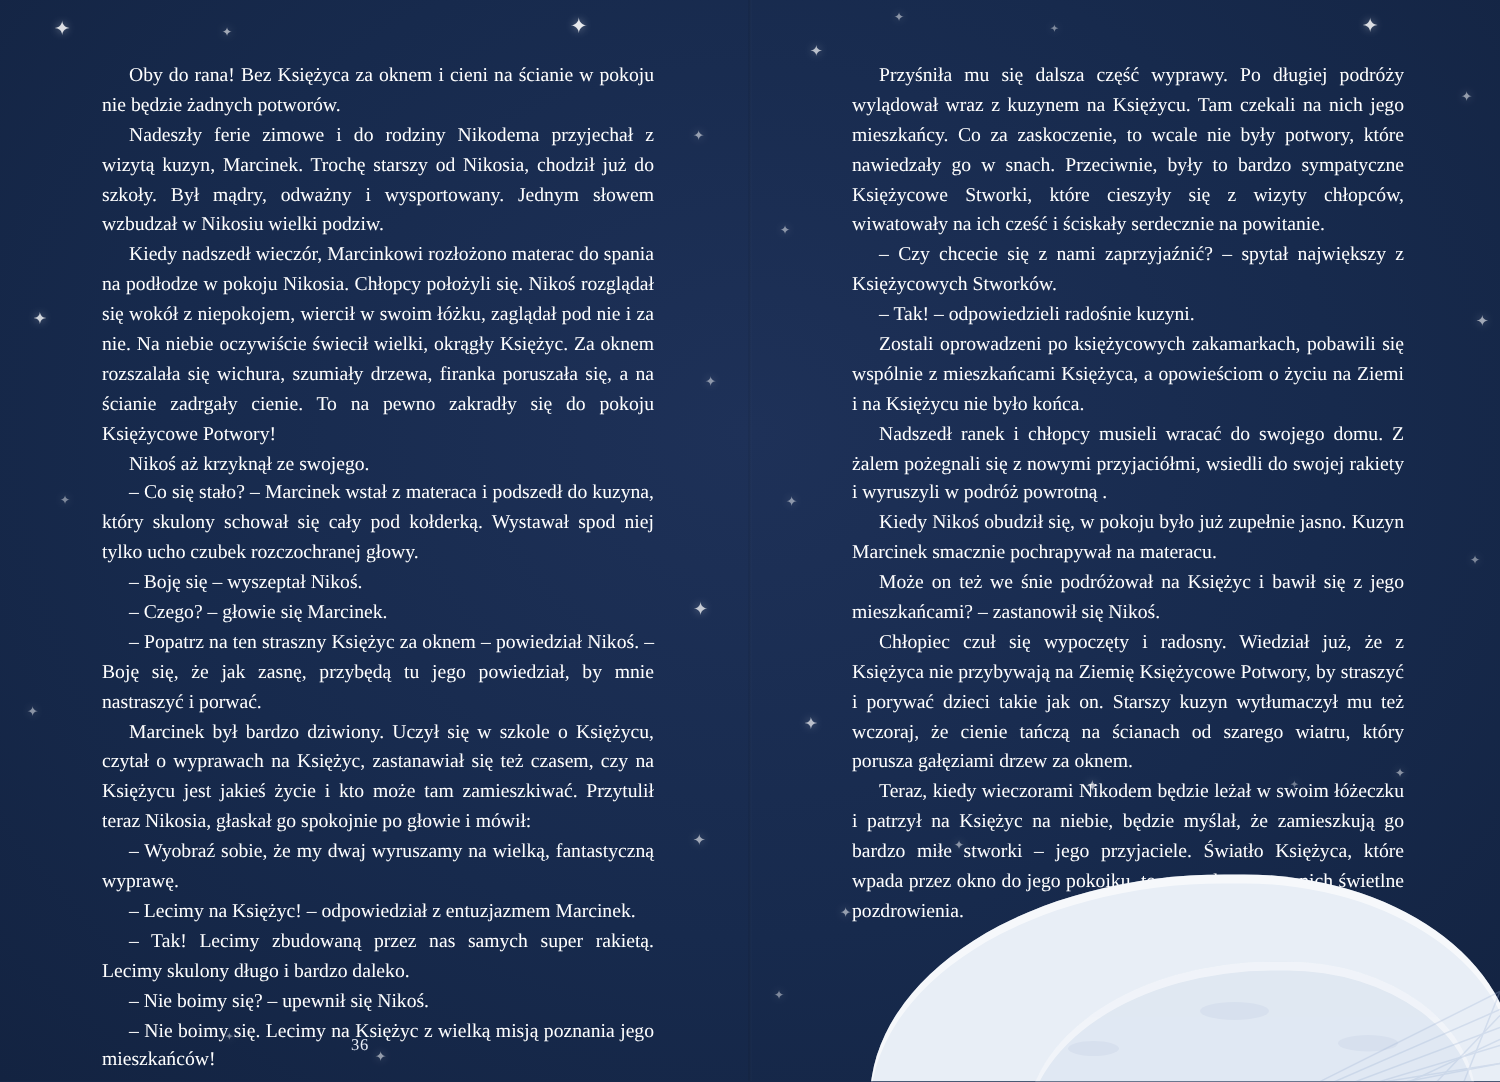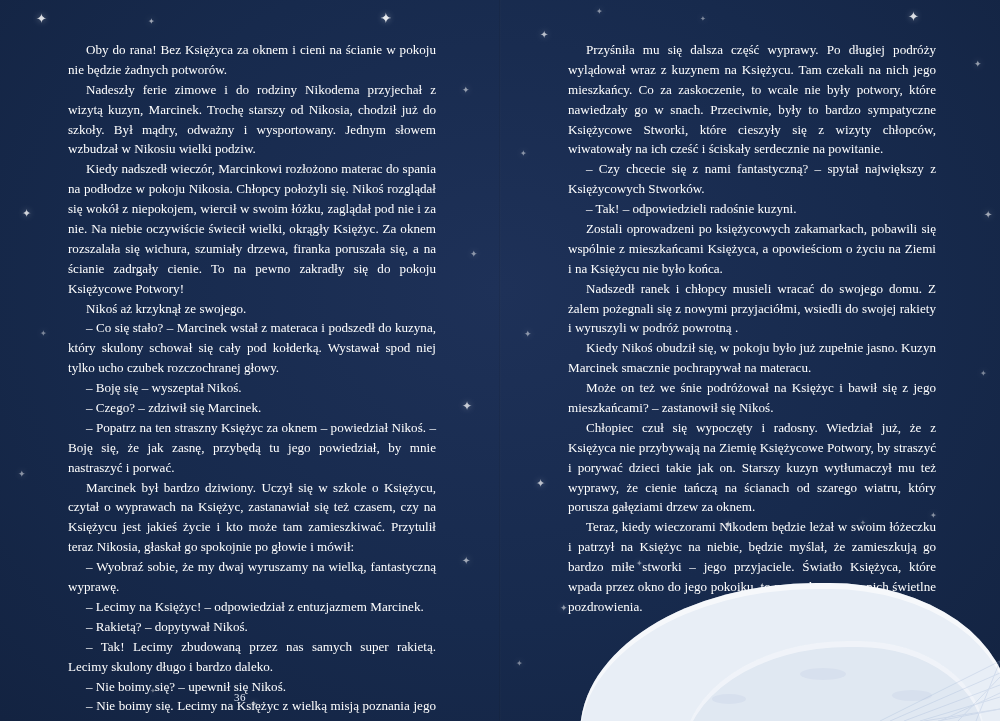--- a/index.html
+++ b/index.html
@@ -142,43 +142,42 @@
     </div>
 
   <div class="page left">
     <div class="column">
         <p>Oby do rana! Bez Księżyca za oknem i cieni na ścianie w pokoju nie będzie żadnych potworów.</p>
         <p>Nadeszły ferie zimowe i do rodziny Nikodema przyjechał z wizytą kuzyn, Marcinek. Trochę starszy od Nikosia, chodził już do szkoły. Był mądry, odważny i wysportowany. Jednym słowem wzbudzał w Nikosiu wielki podziw.</p>
         <p>Kiedy nadszedł wieczór, Marcinkowi rozłożono materac do spania na podłodze w pokoju Nikosia. Chłopcy położyli się. Nikoś rozglądał się wokół z niepokojem, wiercił w swoim łóżku, zaglądał pod nie i za nie. Na niebie oczywiście świecił wielki, okrągły Księżyc. Za oknem rozszalała się wichura, szumiały drzewa, firanka poruszała się, a na ścianie zadrgały cienie. To na pewno zakradły się do pokoju Księżycowe Potwory!</p>
         <p>Nikoś aż krzyknął ze swojego.</p>
         <p>– Co się stało? – Marcinek wstał z materaca i podszedł do kuzyna, który skulony schował się cały pod kołderką. Wystawał spod niej tylko ucho czubek rozczochranej głowy.</p>
         <p>– Boję się – wyszeptał Nikoś.</p>
-        <p>– Czego? – zdziwił się Marcinek.</p>
+        <p>– Czego? – głowie się Marcinek.</p>
         <p>– Popatrz na ten straszny Księżyc za oknem – powiedział Nikoś. – Boję się, że jak zasnę, przybędą tu jego powiedział, by mnie nastraszyć i porwać.</p>
         <p>Marcinek był bardzo dziwiony. Uczył się w szkole o Księżycu, czytał o wyprawach na Księżyc, zastanawiał się też czasem, czy na Księżycu jest jakieś życie i kto może tam zamieszkiwać. Przytulił teraz Nikosia, głaskał go spokojnie po głowie i mówił:</p>
         <p>– Wyobraź sobie, że my dwaj wyruszamy na wielką, fantastyczną wyprawę.</p>
         <p>– Lecimy na Księżyc! – odpowiedział z entuzjazmem Marcinek.</p>
-        <p>– Rakietą? – dopytywał Nikoś.</p>
         <p>– Tak! Lecimy zbudowaną przez nas samych super rakietą. Lecimy skulony długo i bardzo daleko.</p>
         <p>– Nie boimy się? – upewnił się Nikoś.</p>
         <p>– Nie boimy się. Lecimy na Księżyc z wielką misją poznania jego mieszkańców!</p>
       </div>
     <div class="folio">36</div>
   </div>
 
   <div class="page right">
     <div class="column">
         <p>Przyśniła mu się dalsza część wyprawy. Po długiej podróży wylądował wraz z kuzynem na Księżycu. Tam czekali na nich jego mieszkańcy. Co za zaskoczenie, to wcale nie były potwory, które nawiedzały go w snach. Przeciwnie, były to bardzo sympatyczne Księżycowe Stworki, które cieszyły się z wizyty chłopców, wiwatowały na ich cześć i ściskały serdecznie na powitanie.</p>
-        <p>– Czy chcecie się z nami fantastyczną? – spytał największy z Księżycowych Stworków.</p>
+        <p>– Czy chcecie się z nami zaprzyjaźnić? – spytał największy z Księżycowych Stworków.</p>
         <p>– Tak! – odpowiedzieli radośnie kuzyni.</p>
         <p>Zostali oprowadzeni po księżycowych zakamarkach, pobawili się wspólnie z mieszkańcami Księżyca, a opowieściom o życiu na Ziemi i na Księżycu nie było końca.</p>
         <p>Nadszedł ranek i chłopcy musieli wracać do swojego domu. Z żalem pożegnali się z nowymi przyjaciółmi, wsiedli do swojej rakiety i wyruszyli w podróż powrotną .</p>
         <p>Kiedy Nikoś obudził się, w pokoju było już zupełnie jasno. Kuzyn Marcinek smacznie pochrapywał na materacu.</p>
         <p>Może on też we śnie podróżował na Księżyc i bawił się z jego mieszkańcami? – zastanowił się Nikoś.</p>
-        <p>Chłopiec czuł się wypoczęty i radosny. Wiedział już, że z Księżyca nie przybywają na Ziemię Księżycowe Potwory, by straszyć i porywać dzieci takie jak on. Starszy kuzyn wytłumaczył mu też wyprawy, że cienie tańczą na ścianach od szarego wiatru, który porusza gałęziami drzew za oknem.</p>
+        <p>Chłopiec czuł się wypoczęty i radosny. Wiedział już, że z Księżyca nie przybywają na Ziemię Księżycowe Potwory, by straszyć i porywać dzieci takie jak on. Starszy kuzyn wytłumaczył mu też wczoraj, że cienie tańczą na ścianach od szarego wiatru, który porusza gałęziami drzew za oknem.</p>
         <p>Teraz, kiedy wieczorami Nikodem będzie leżał w swoim łóżeczku i patrzył na Księżyc na niebie, będzie myślał, że zamieszkują go bardzo miłe stworki – jego przyjaciele. Światło Księżyca, które wpada przez okno do jego pokoiku, to przesyłane przez nich świetlne pozdrowienia.</p>
       </div>
     <div class="folio">37</div>
 
     <div class="illustration">
       <div class="hill"></div>
       <div class="hill shade"></div>
 
       <div class="crater" style="left:300px;top:668px;width:46px;height:12px;"></div>
       <div class="crater" style="left:212px;top:694px;width:34px;height:10px;"></div>

